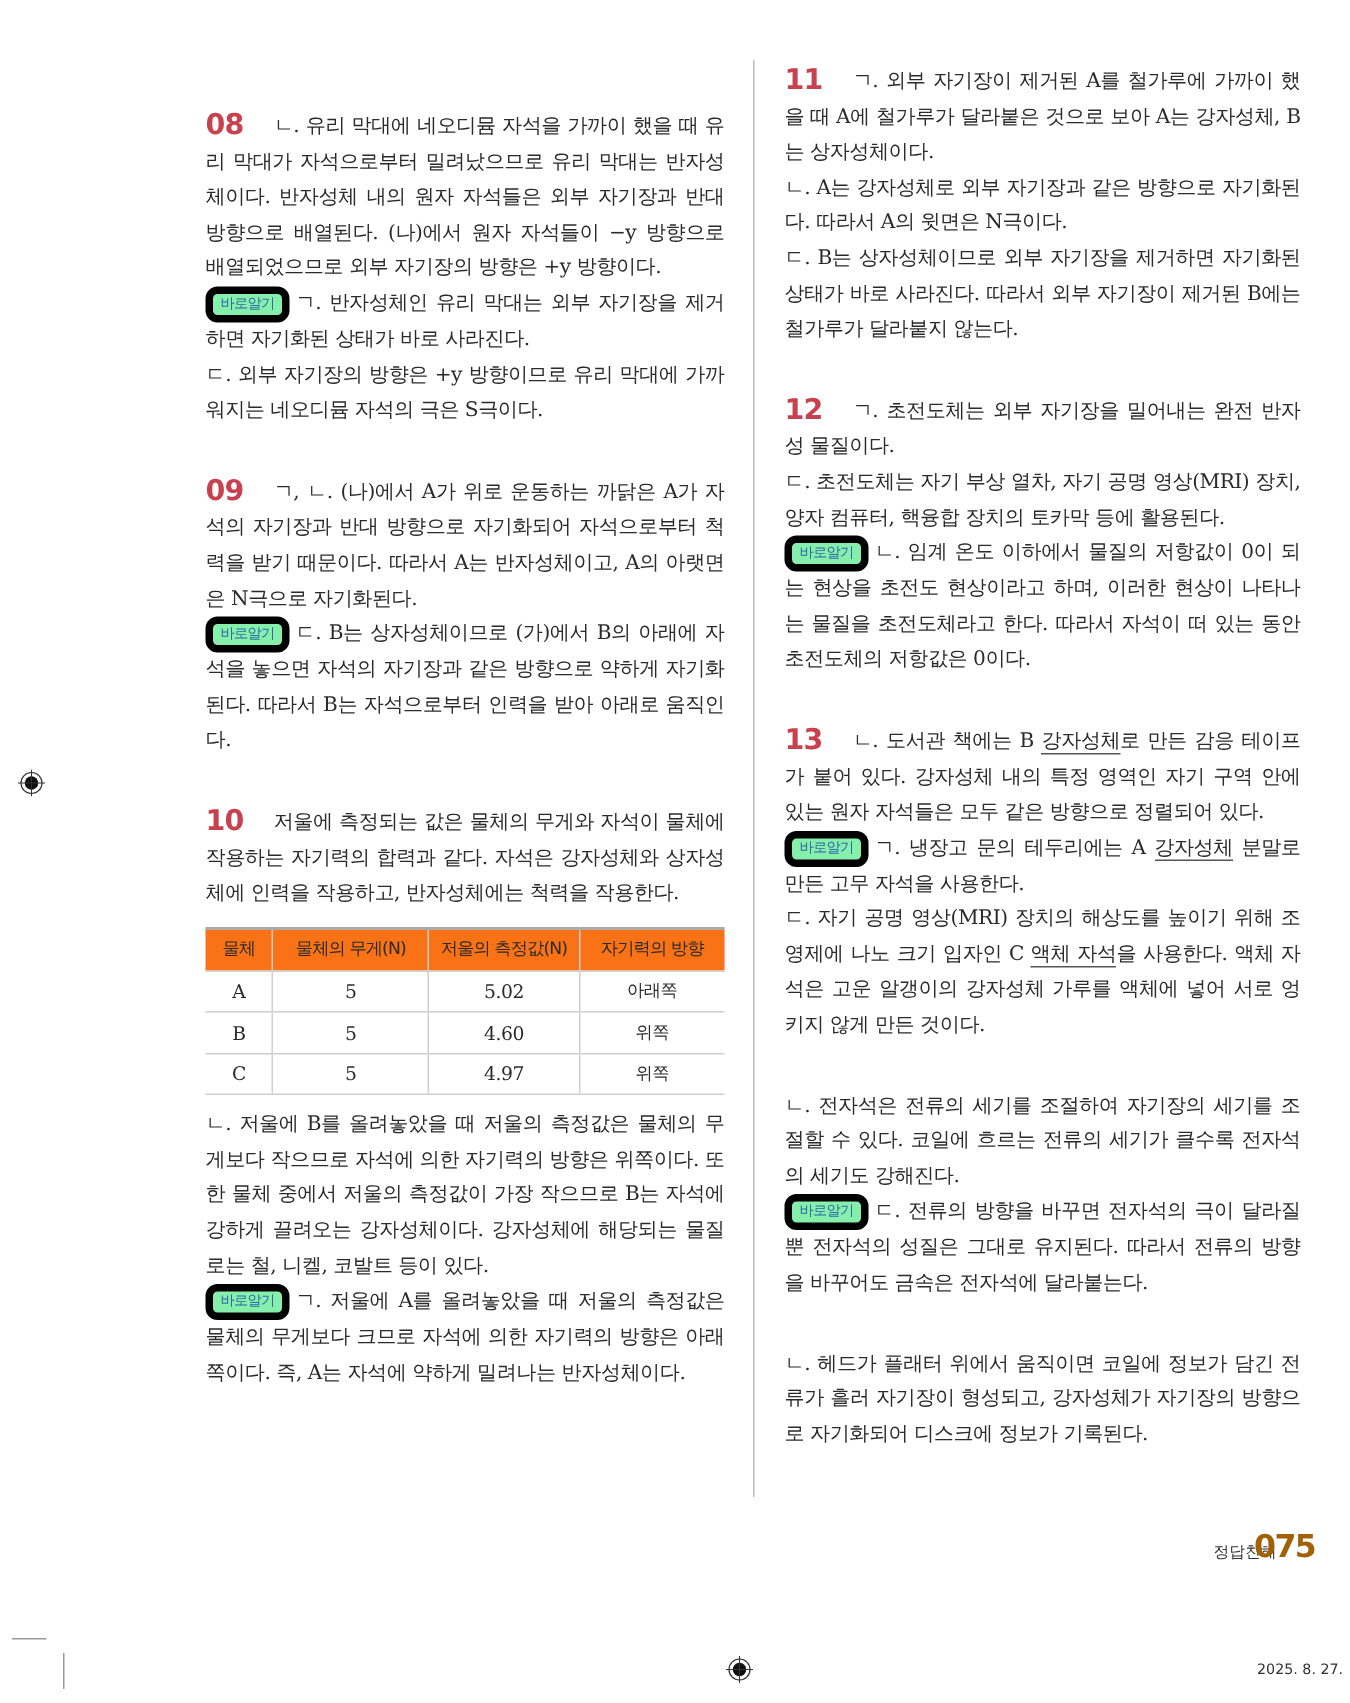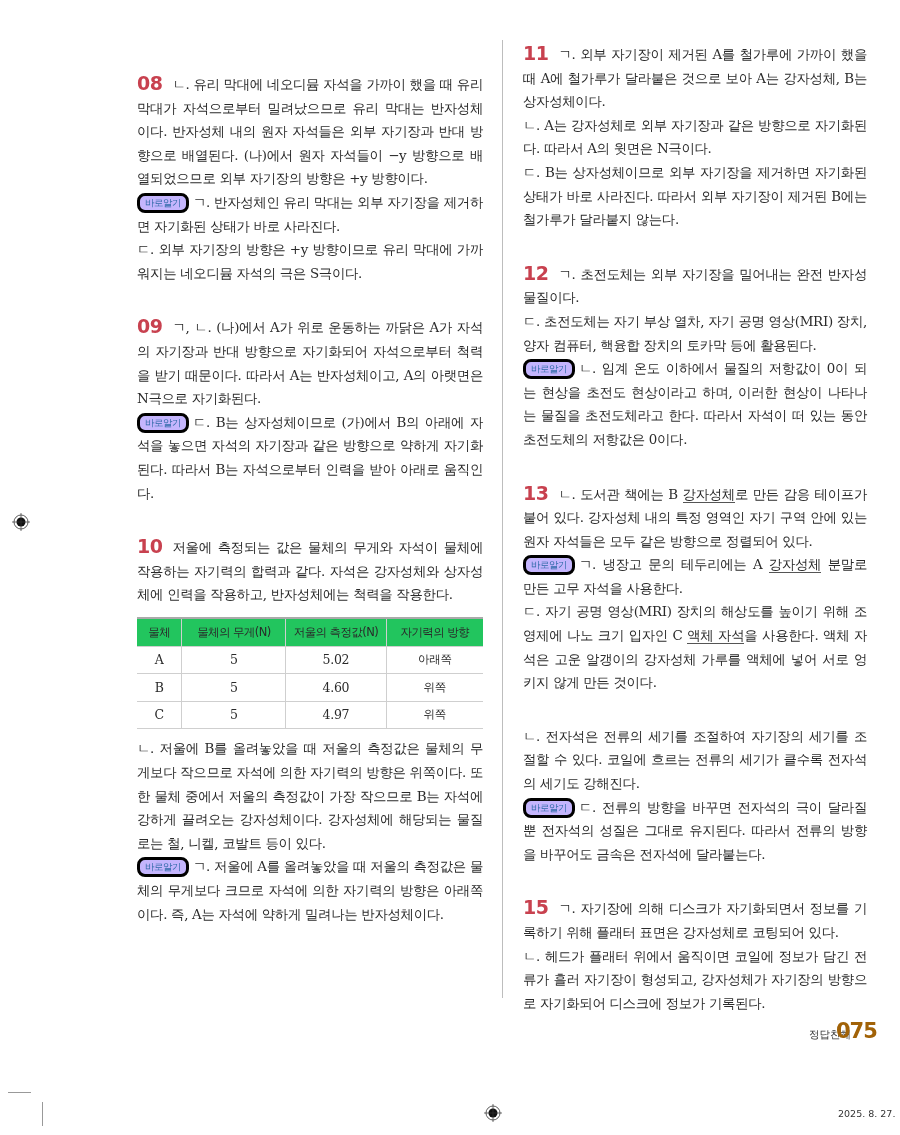--- a/index.html
+++ b/index.html
@@ -4,25 +4,25 @@
 <style>
   html,body{margin:0;padding:0;background:#fff;}
   body{width:900px;height:1135px;position:relative;overflow:hidden;font-family:"DejaVu Serif","Liberation Serif",serif;color:#2a2a2a;}
   .col{position:absolute;top:42px;width:346px;font-size:13.4px;line-height:23.6px;letter-spacing:-0.3px;}
   .col.left{left:137px;}
   .col.right{left:523px;width:344px;}
   .divider{position:absolute;left:502px;top:40px;width:1px;height:958px;background:#bdbdbd;}
   .para{margin:0;text-align:justify;}
   .sec{margin-top:24px;}
   .sec:first-child{margin-top:0;}
-  .qnum{font-family:"DejaVu Sans","Liberation Sans",sans-serif;font-weight:bold;color:#c8414f;font-size:19px;margin-right:10px;letter-spacing:-0.5px;vertical-align:-1px;}
-  .badge{display:inline-block;font-family:"DejaVu Sans","Liberation Sans",sans-serif;font-size:9.5px;line-height:14px;padding:0 5px;border:3px solid #000000;border-radius:8px;color:#2f6aa8;background:#c4b5fd;margin-right:4px;vertical-align:1px;letter-spacing:-0.5px;}
+  .qnum{font-family:"DejaVu Sans","Liberation Sans",sans-serif;font-weight:bold;color:#c8414f;font-size:19px;margin-right:20px;letter-spacing:-0.5px;vertical-align:-1px;}
+  .badge{display:inline-block;font-family:"DejaVu Sans","Liberation Sans",sans-serif;font-size:9.5px;line-height:14px;padding:0 5px;border:5px solid #000000;border-radius:8px;color:#2f6aa8;background:#86efac;margin-right:4px;vertical-align:1px;letter-spacing:-0.5px;}
   .ul{border-bottom:1px solid #555;}
   table.tbl{width:100%;border-collapse:collapse;margin:10px 0 8px 0;font-size:12.5px;}
-  table.tbl th{background:#22c55e;font-family:"DejaVu Sans","Liberation Sans",sans-serif;font-weight:normal;font-size:11.5px;height:25px;border-top:2px solid #aaa;border-bottom:1px solid #cfcfcf;letter-spacing:-0.6px;}
+  table.tbl th{background:#f97316;font-family:"DejaVu Sans","Liberation Sans",sans-serif;font-weight:normal;font-size:11.5px;height:25px;border-top:2px solid #aaa;border-bottom:1px solid #cfcfcf;letter-spacing:-0.6px;}
   table.tbl td{text-align:center;height:24.5px;border-bottom:1px solid #cfcfcf;}
   table.tbl th + th, table.tbl td + td{border-left:1px solid #cfcfcf;}
   table.tbl td.dir{font-family:"DejaVu Sans","Liberation Sans",sans-serif;font-size:11.5px;margin-left:31px;}
   .footer-label{position:absolute;left:809px;top:1028px;font-family:"DejaVu Sans","Liberation Sans",sans-serif;font-size:10.5px;color:#333;}
   .footer-page{position:absolute;left:836px;top:1019px;font-family:"DejaVu Sans","Liberation Sans",sans-serif;font-size:21px;font-weight:bold;color:#a16207;letter-spacing:-1px;}
   .slug{position:absolute;left:58px;top:1168px;font-family:"DejaVu Sans","Liberation Sans",sans-serif;font-size:13px;color:#333;}
   .slug-date{position:absolute;left:838px;top:1108px;font-family:"DejaVu Sans","Liberation Sans",sans-serif;font-size:9.5px;color:#333;}
   .crop-h{position:absolute;left:8px;top:1092px;width:23px;height:1px;background:#999;}
   .crop-v{position:absolute;left:42px;top:1102px;width:1px;height:24px;background:#999;}
   .reg{position:absolute;width:18px;height:18px;}
@@ -100,21 +100,20 @@
     <p class="para"><span class="badge">바로알기</span><span>ㄱ. 냉장고 문의 테두리에는 A </span><span class="ul">강자성체</span><span> 분말로 만든 고무 자석을 사용한다.</span></p>
     <p class="para"><span>ㄷ. 자기 공명 영상(MRI) 장치의 해상도를 높이기 위해 조영제에 나노 크기 입자인 C </span><span class="ul">액체 자석</span><span>을 사용한다. 액체 자석은 고운 알갱이의 강자성체 가루를 액체에 넣어 서로 엉키지 않게 만든 것이다.</span></p>
   </div>
 
   <div class="sec" style="margin-top:30px">
     <p class="para">ㄴ. 전자석은 전류의 세기를 조절하여 자기장의 세기를 조절할 수 있다. 코일에 흐르는 전류의 세기가 클수록 전자석의 세기도 강해진다.</p>
     <p class="para"><span class="badge">바로알기</span><span>ㄷ. 전류의 방향을 바꾸면 전자석의 극이 달라질 뿐 전자석의 성질은 그대로 유지된다. 따라서 전류의 방향을 바꾸어도 금속은 전자석에 달라붙는다.</span></p>
   </div>
 
   <div class="sec" style="margin-top:30px">
-    <p class="para"><span class="qnum">15</span><span>ㄱ. 자기장에 의해 디스크가 자기화되면서 정보를 기록하기 위해 플래터 표면은 강자성체로 코팅되어 있다.</span></p>
     <p class="para">ㄴ. 헤드가 플래터 위에서 움직이면 코일에 정보가 담긴 전류가 흘러 자기장이 형성되고, 강자성체가 자기장의 방향으로 자기화되어 디스크에 정보가 기록된다.</p>
   </div>
 </div>
 
 <span class="footer-label">정답친해</span>
 <span class="footer-page">075</span>
 
 <svg class="reg" style="left:12px;top:513px" viewBox="0 0 18 18">
   <circle cx="9" cy="9" r="7" fill="none" stroke="#333" stroke-width="0.8"></circle>
   <circle cx="9" cy="9" r="4.5" fill="#111"></circle>

